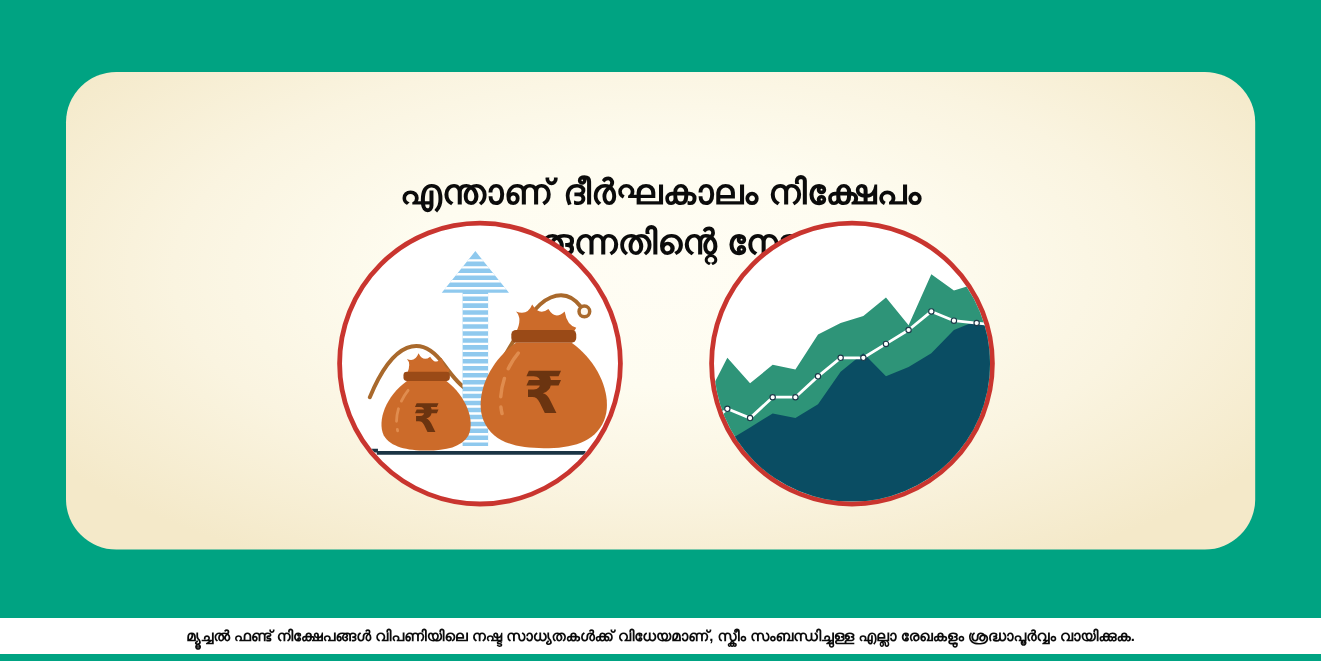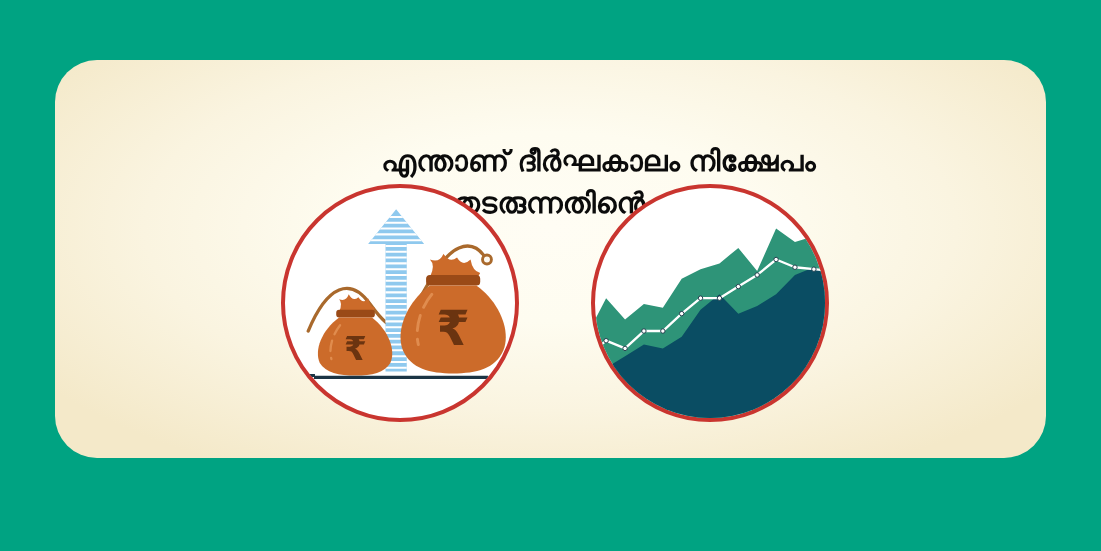--- a/index.html
+++ b/index.html
@@ -36,21 +36,20 @@
     position: absolute;
     left: 0;
     top: 80px;
     width: 991px;
     text-align: center;
     color: #0b0b0b;
     font-weight: bold;
     font-size: 29px;
     line-height: 42px;
     letter-spacing: 0.2px;
-    padding-left: 48px;
   }
   #title .line {
     display: block;
     white-space: nowrap;
   }
   
   .circle {
     position: absolute;
     width: 238px;
     height: 238px;
@@ -205,16 +204,19 @@
             <circle cx="187.4" cy="74.0" r="2.3" fill="#ffffff" stroke="#1d3b4a" stroke-width="1"></circle>
             <circle cx="206.9" cy="82.0" r="2.3" fill="#ffffff" stroke="#1d3b4a" stroke-width="1"></circle>
             <circle cx="226.5" cy="84.0" r="2.3" fill="#ffffff" stroke="#1d3b4a" stroke-width="1"></circle>
             <circle cx="246.0" cy="86.0" r="2.3" fill="#ffffff" stroke="#1d3b4a" stroke-width="1"></circle>
           </g>
       </svg>
     </div>
 
   </div>
 
+  <div id="footer">
+    <span id="footer-text">മ്യൂച്ചൽ ഫണ്ട് നിക്ഷേപങ്ങൾ വിപണിയിലെ നഷ്ട സാധ്യതകൾക്ക് വിധേയമാണ്, സ്കീം സംബന്ധിച്ചുള്ള എല്ലാ രേഖകളും ശ്രദ്ധാപൂർവ്വം വായിക്കുക.</span>
+  </div>
 
   <div id="bottom-rule"></div>
 
 </div>
 
 </body></html>

